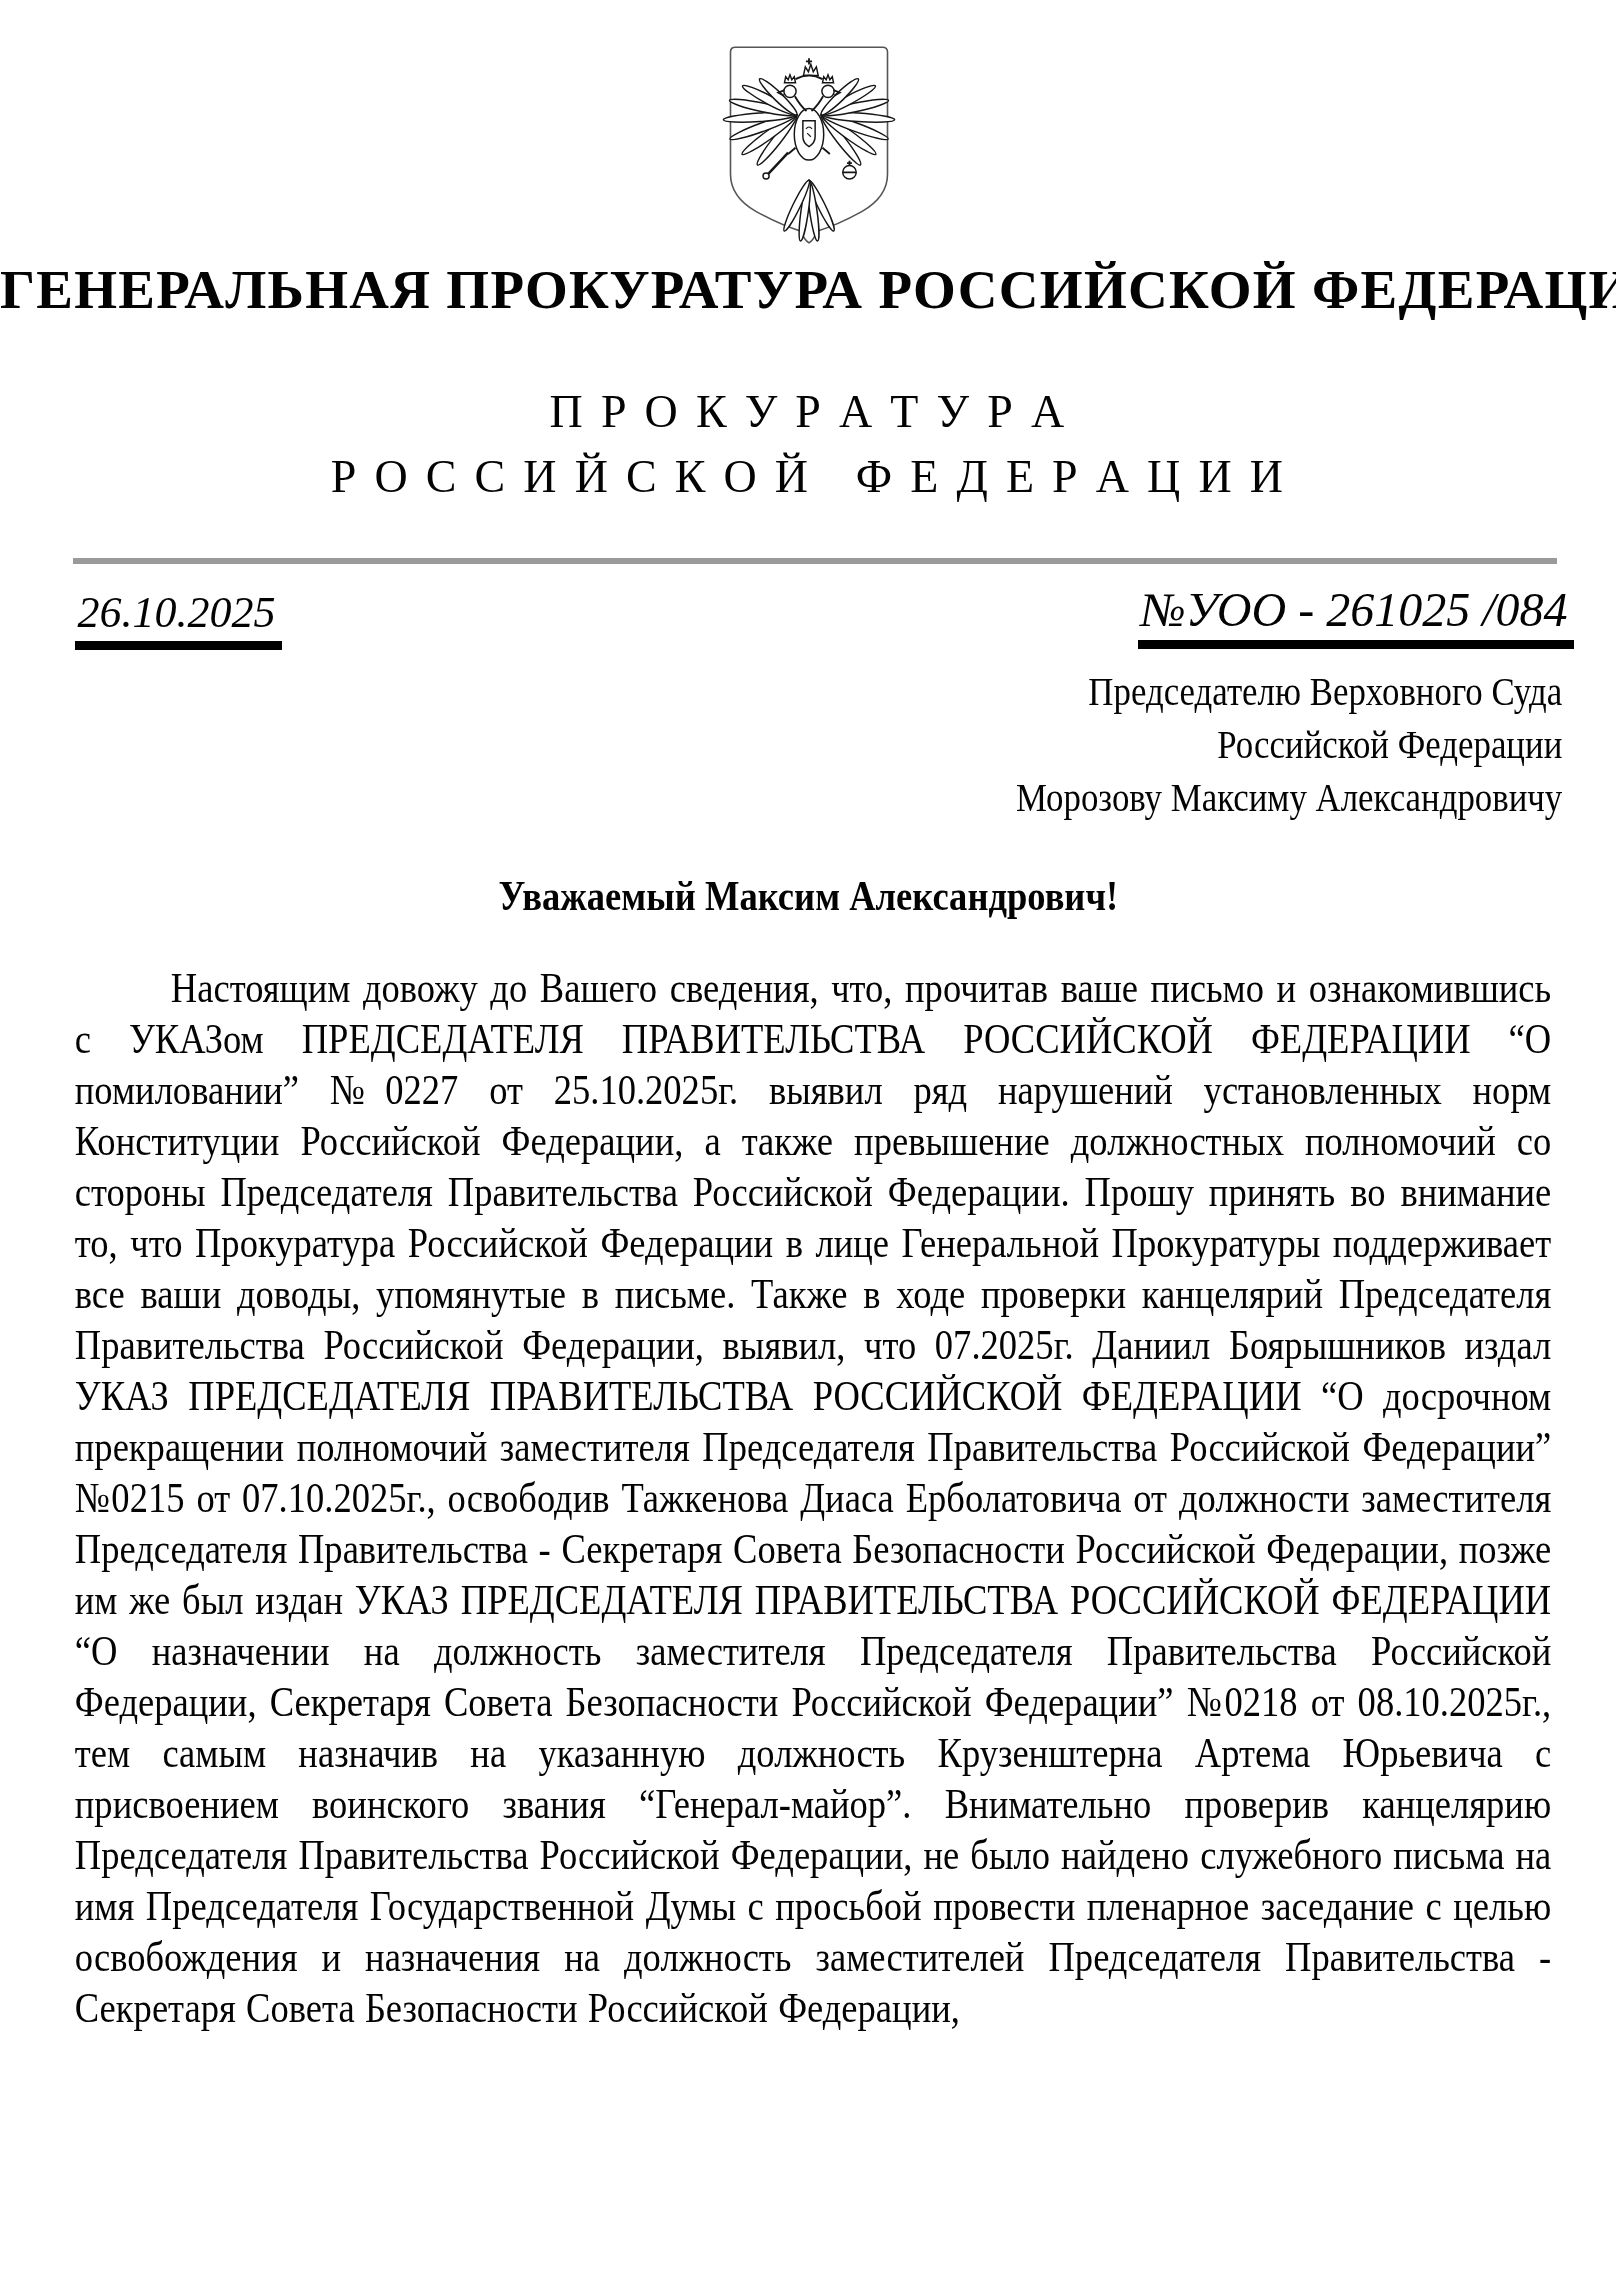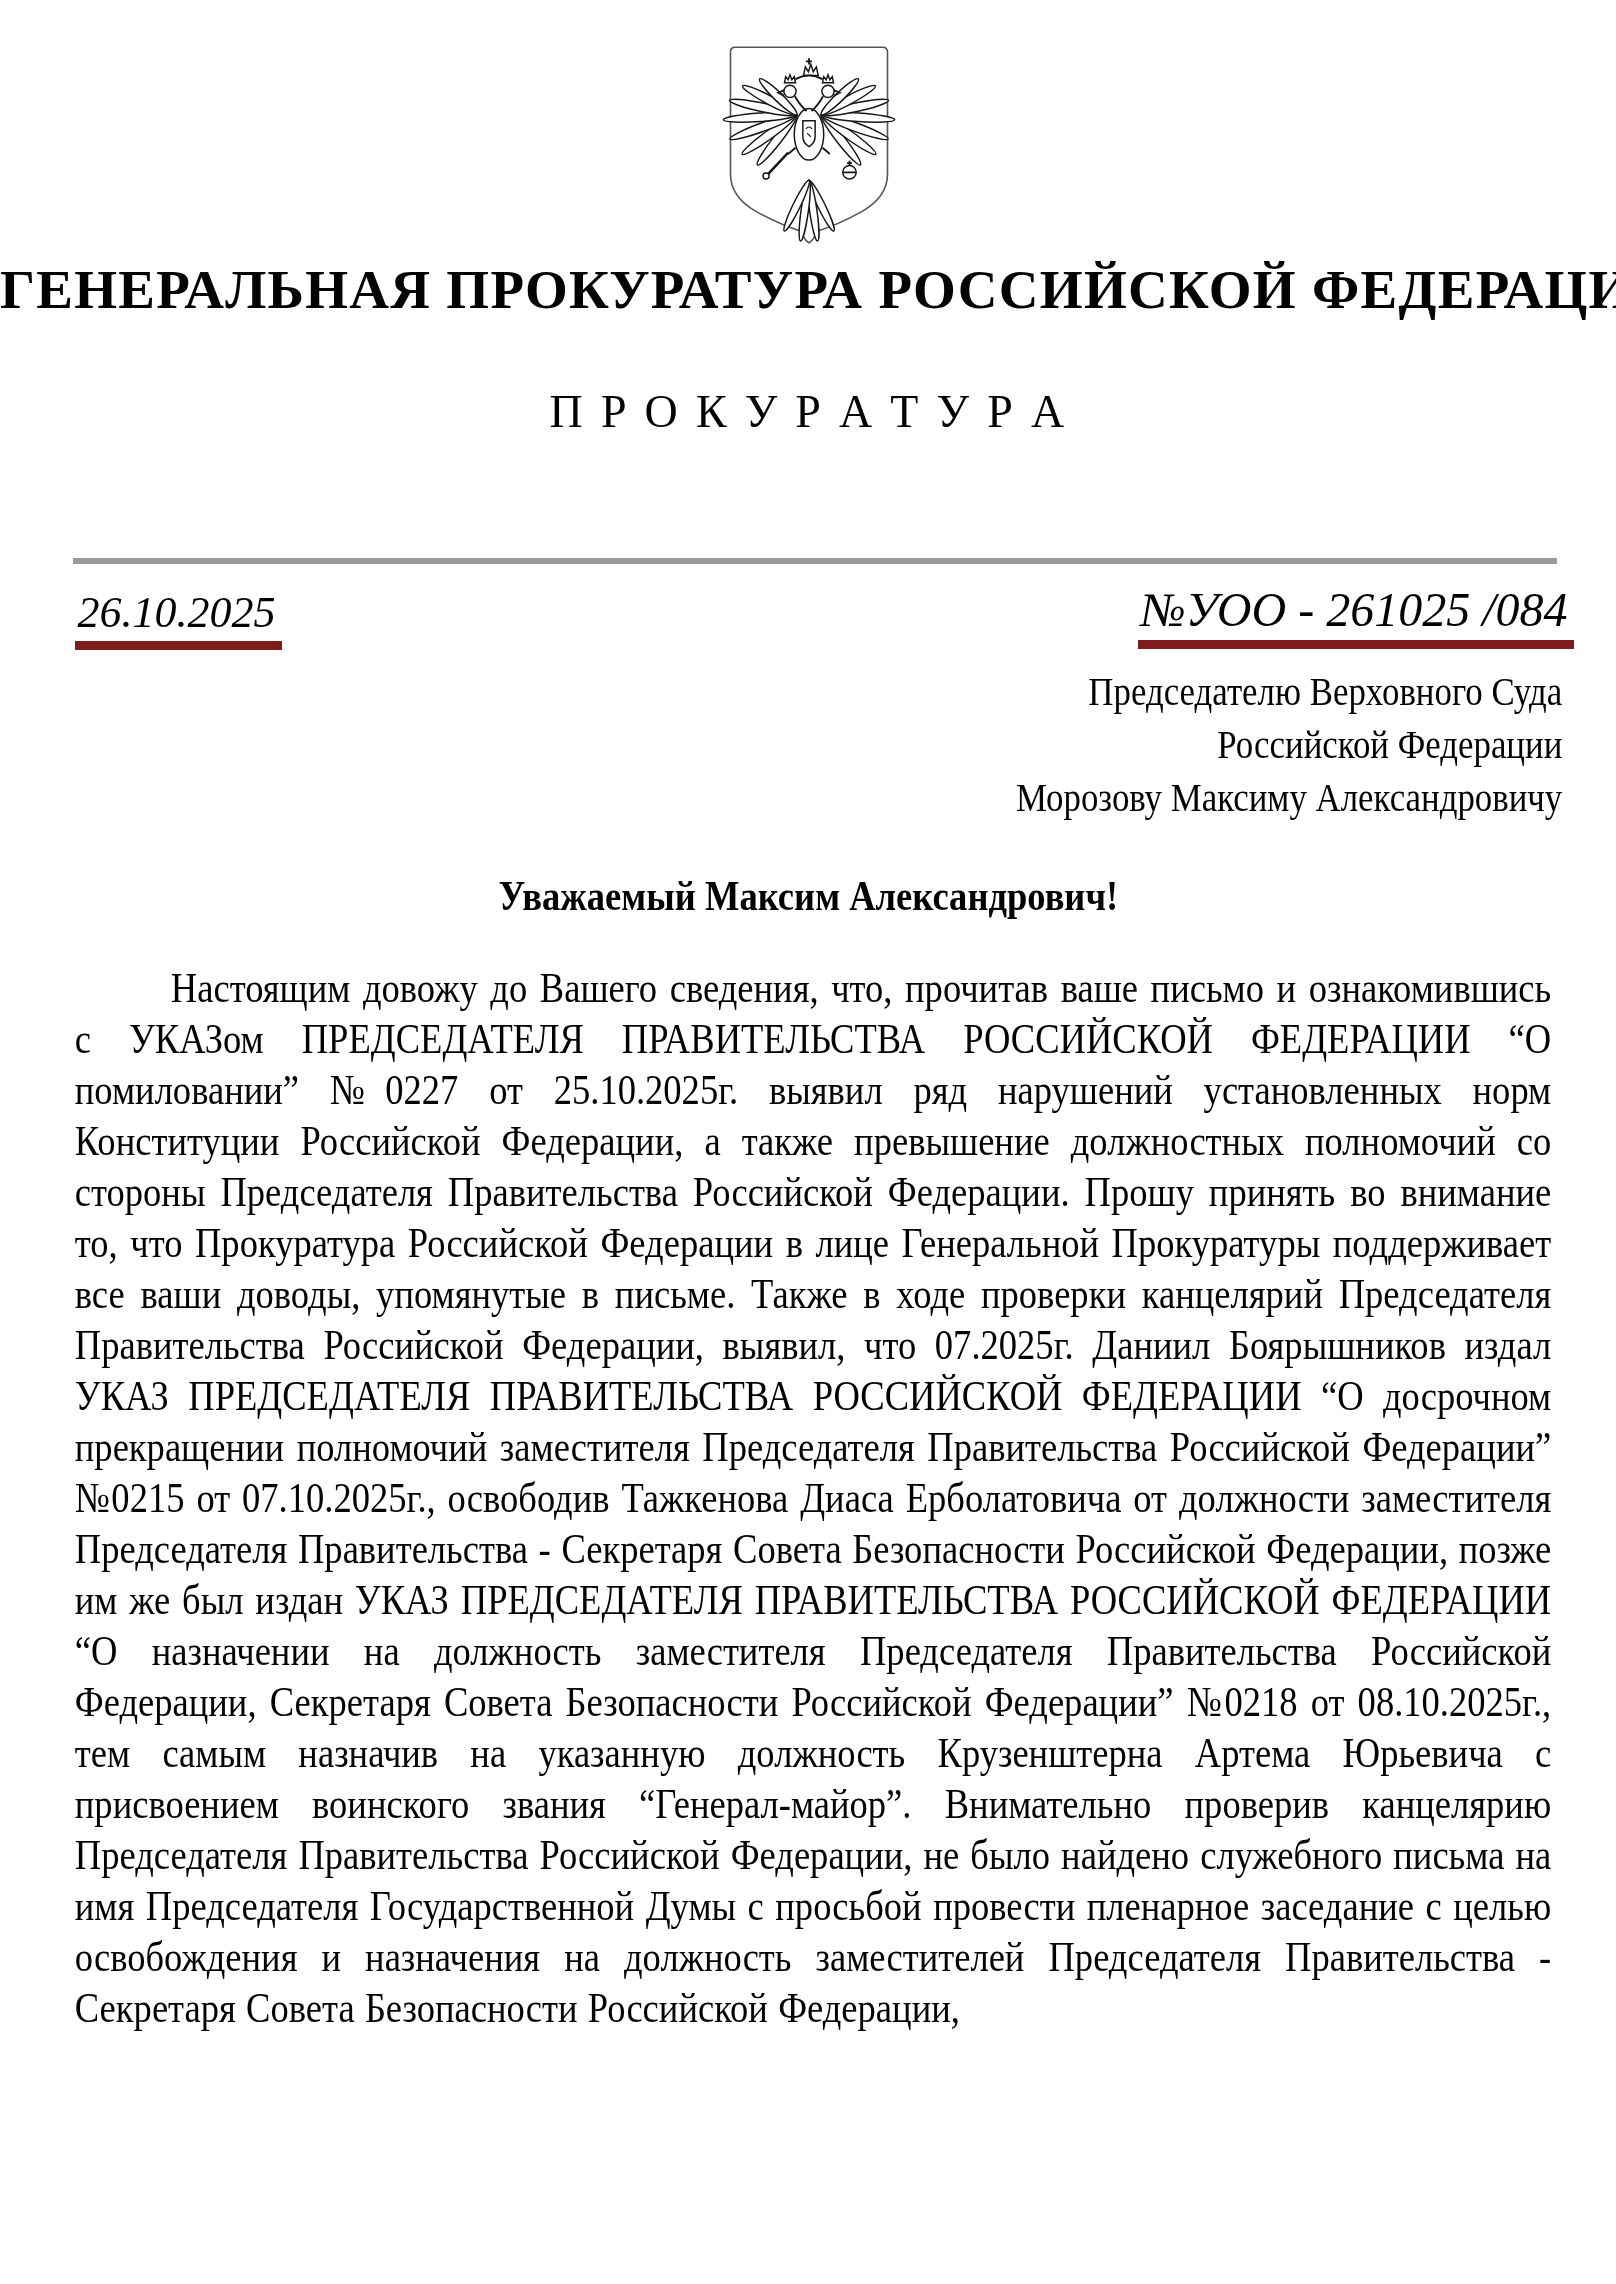--- a/index.html
+++ b/index.html
@@ -27,21 +27,21 @@
     font-size:46px;font-weight:normal;letter-spacing:3.3px;
   }
   .sub-title.line1{top:385px;}
   .sub-title.line2{top:450px;}
   .rule{
     position:absolute;top:558px;left:73px;right:60px;height:5.9px;
     background:#9a9a9a;
   }
   .script{
     font-style:italic;
-    border-bottom:9px solid #7f1d1d;
+    border-bottom:9px solid #000000;
     padding:0 6.5px 3.9px 2.6px;
     white-space:nowrap;
   }
   .date-field{
     position:absolute;top:587px;left:75px;
     font-size:44px;
   }
   .ref-field{
     position:absolute;top:582px;right:43px;
     font-size:48px;
@@ -131,20 +131,21 @@
       <path class="ln" style="stroke-width:4" d="M116,180 L84,214"></path>
       <circle class="sh" cx="80" cy="218" r="5"></circle>
       <path class="ln" d="M128,172 l-12,10 M172,172 l12,10"></path>
       <circle class="sh" cx="216" cy="212" r="11"></circle>
       <path class="ln" d="M205,212 h22 M216,201 v-8 M212,197 h8"></path>
     </svg>
   </div>
 
   <div class="org-title">ГЕНЕРАЛЬНАЯ ПРОКУРАТУРА РОССИЙСКОЙ ФЕДЕРАЦИИ</div>
   <div class="sub-title line1">П Р О К У Р А Т У Р А</div>
+  <div class="sub-title line2">Р О С С И Й С К О Й   Ф Е Д Е Р А Ц И И</div>
 
   <div class="rule"></div>
 
   <div class="date-field">
     <span class="script">26.10.2025</span>
   </div>
   <div class="ref-field">
     <span class="script">№УОО - 261025 /084</span>
   </div>
 

